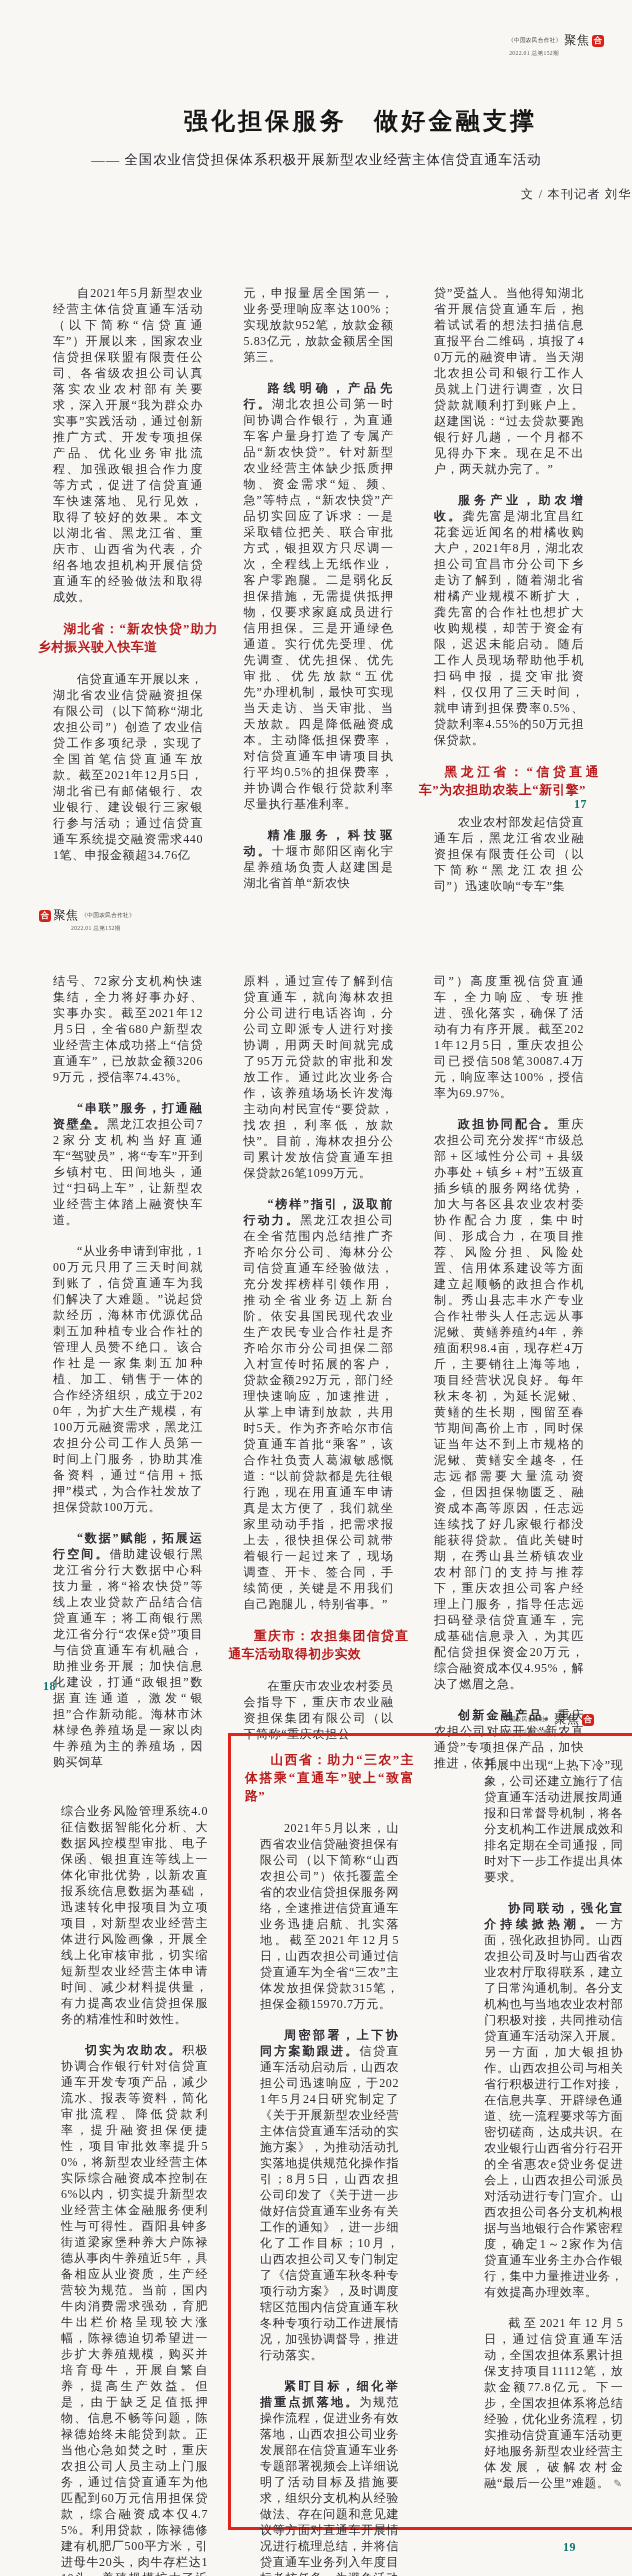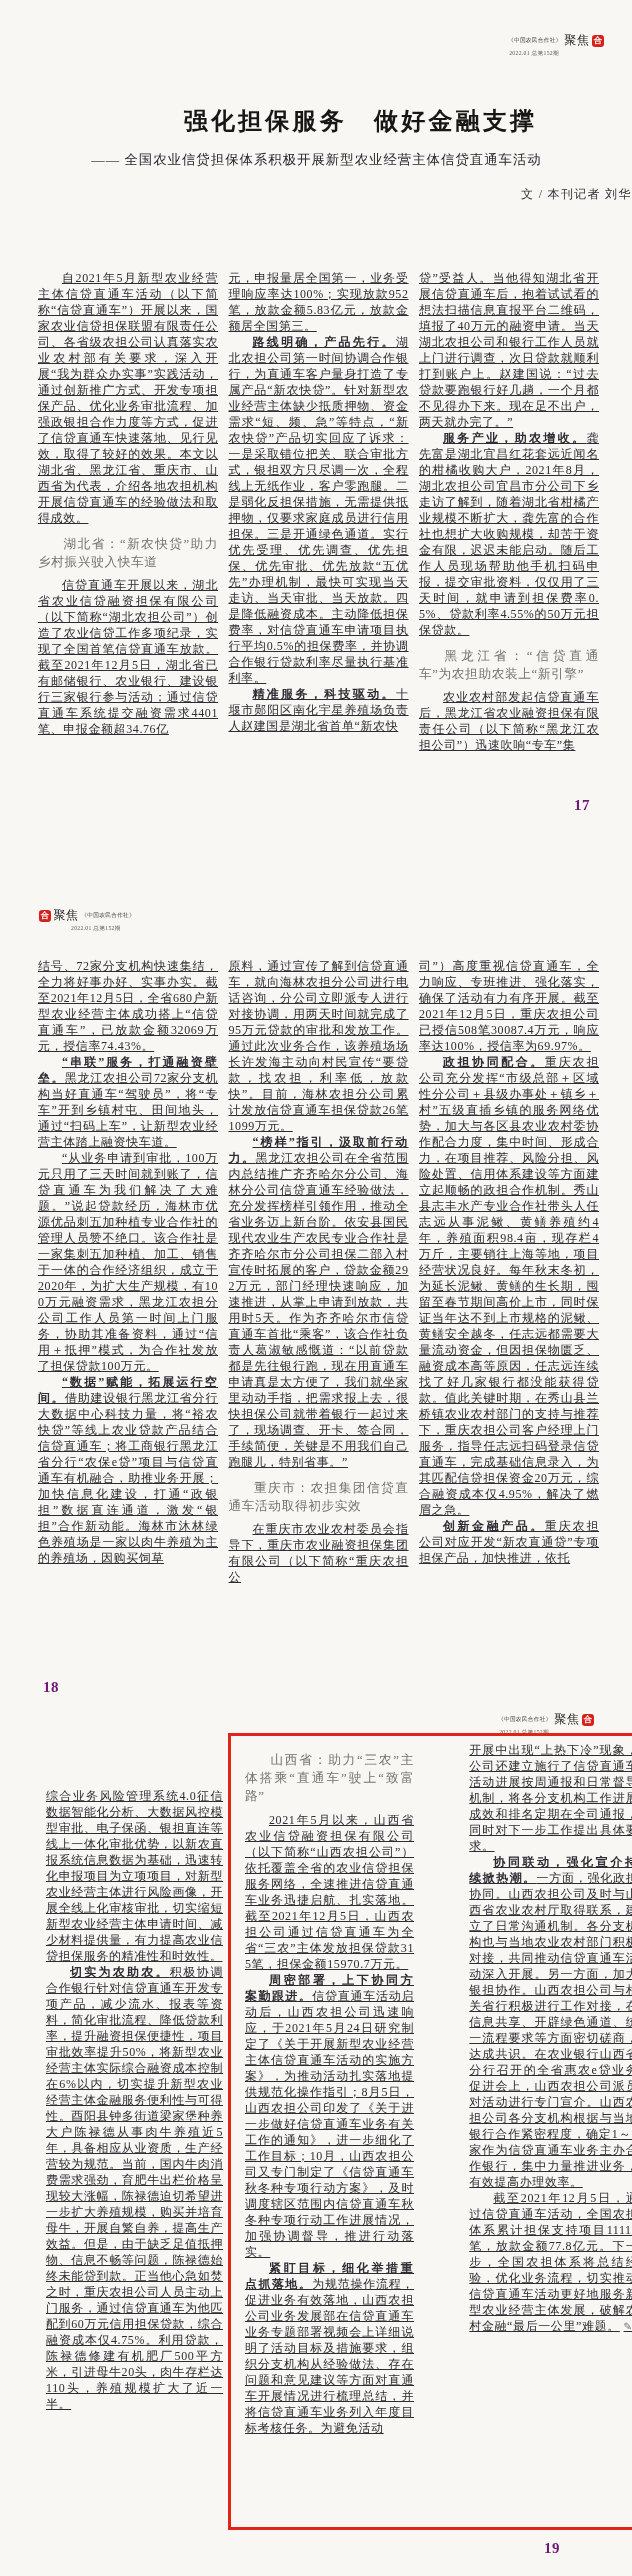--- a/index.html
+++ b/index.html
@@ -35,34 +35,33 @@
     font-size:13.4px;color:#26262c;letter-spacing:1px;
   }
   .byline{
     position:absolute;left:12px;width:100%;text-align:right;
     font-size:12px;color:#34343a;letter-spacing:1.3px;
   }
   
   .cols{position:absolute;display:flex;justify-content:space-between;}
   .col{width:180px;}
   .para{
-    margin:0;text-indent:2em;text-align:justify;
+    margin:15px;text-indent:2em;text-align:justify;
     font-size:12px;line-height:16px;letter-spacing:0.6px;
     word-break:break-all;
-    text-decoration:underline;
   }
   .para.cont{text-indent:0;}
   .lead{font-weight:700;letter-spacing:1.3px;}
   .sec-h{
-    margin:9px 0 6.4px 0;font-size:12.7px;font-weight:400;color:#737373;
+    margin:9px 0 6.4px 0;font-size:12.7px;font-weight:700;color:#b91c1c;
     line-height:18px;text-indent:2em;letter-spacing:0.6px;text-align:justify;
   }
   .endmark{color:#6f6f74;margin-left:3.8px;font-size:10.2px;letter-spacing:0;}
   
-  .pagenum{font-size:15px;font-weight:700;color:#701a75;letter-spacing:0.6px;}
+  .pagenum{font-size:12px;font-weight:700;color:#0f766e;letter-spacing:0.6px;}
   
   .red-box{
     position:absolute;left:228px;top:1733px;width:426px;height:797px;
     border:3.8px solid #e0241a;box-sizing:border-box;
     padding:6.4px 12.7px 6.4px 14px;
     display:flex;justify-content:space-between;
     background:transparent;
   }
   .red-box .col{width:169px;}
 </style>
@@ -155,14 +154,14 @@
       <p class="para"><b class="lead">周密部署，上下协同方案勤跟进。</b>信贷直通车活动启动后，山西农担公司迅速响应，于2021年5月24日研究制定了《关于开展新型农业经营主体信贷直通车活动的实施方案》，为推动活动扎实落地提供规范化操作指引；8月5日，山西农担公司印发了《关于进一步做好信贷直通车业务有关工作的通知》，进一步细化了工作目标；10月，山西农担公司又专门制定了《信贷直通车秋冬种专项行动方案》，及时调度辖区范围内信贷直通车秋冬种专项行动工作进展情况，加强协调督导，推进行动落实。</p>
       <p class="para"><b class="lead">紧盯目标，细化举措重点抓落地。</b>为规范操作流程，促进业务有效落地，山西农担公司业务发展部在信贷直通车业务专题部署视频会上详细说明了活动目标及措施要求，组织分支机构从经验做法、存在问题和意见建议等方面对直通车开展情况进行梳理总结，并将信贷直通车业务列入年度目标考核任务。为避免活动</p>
     </div>
   <div class="col">
       <p class="para cont">开展中出现“上热下冷”现象，公司还建立施行了信贷直通车活动进展按周通报和日常督导机制，将各分支机构工作进展成效和排名定期在全司通报，同时对下一步工作提出具体要求。</p>
       <p class="para"><b class="lead">协同联动，强化宣介持续掀热潮。</b>一方面，强化政担协同。山西农担公司及时与山西省农业农村厅取得联系，建立了日常沟通机制。各分支机构也与当地农业农村部门积极对接，共同推动信贷直通车活动深入开展。另一方面，加大银担协作。山西农担公司与相关省行积极进行工作对接，在信息共享、开辟绿色通道、统一流程要求等方面密切磋商，达成共识。在农业银行山西省分行召开的全省惠农e贷业务促进会上，山西农担公司派员对活动进行专门宣介。山西农担公司各分支机构根据与当地银行合作紧密程度，确定1～2家作为信贷直通车业务主办合作银行，集中力量推进业务，有效提高办理效率。</p>
       <p class="para">截至2021年12月5日，通过信贷直通车活动，全国农担体系累计担保支持项目11112笔，放款金额77.8亿元。下一步，全国农担体系将总结经验，优化业务流程，切实推动信贷直通车活动更好地服务新型农业经营主体发展，破解农村金融“最后一公里”难题。<span class="endmark">✎</span></p>
     </div>
 </div>
 
-<div class="pagenum abs" style="left:544px;top:2540px;font-family:Liberation Serif, serif;">19</div>
+<div class="pagenum abs" style="left:563px;top:2540px;font-family:Liberation Serif, serif;">19</div>
 
 
 </body></html>

